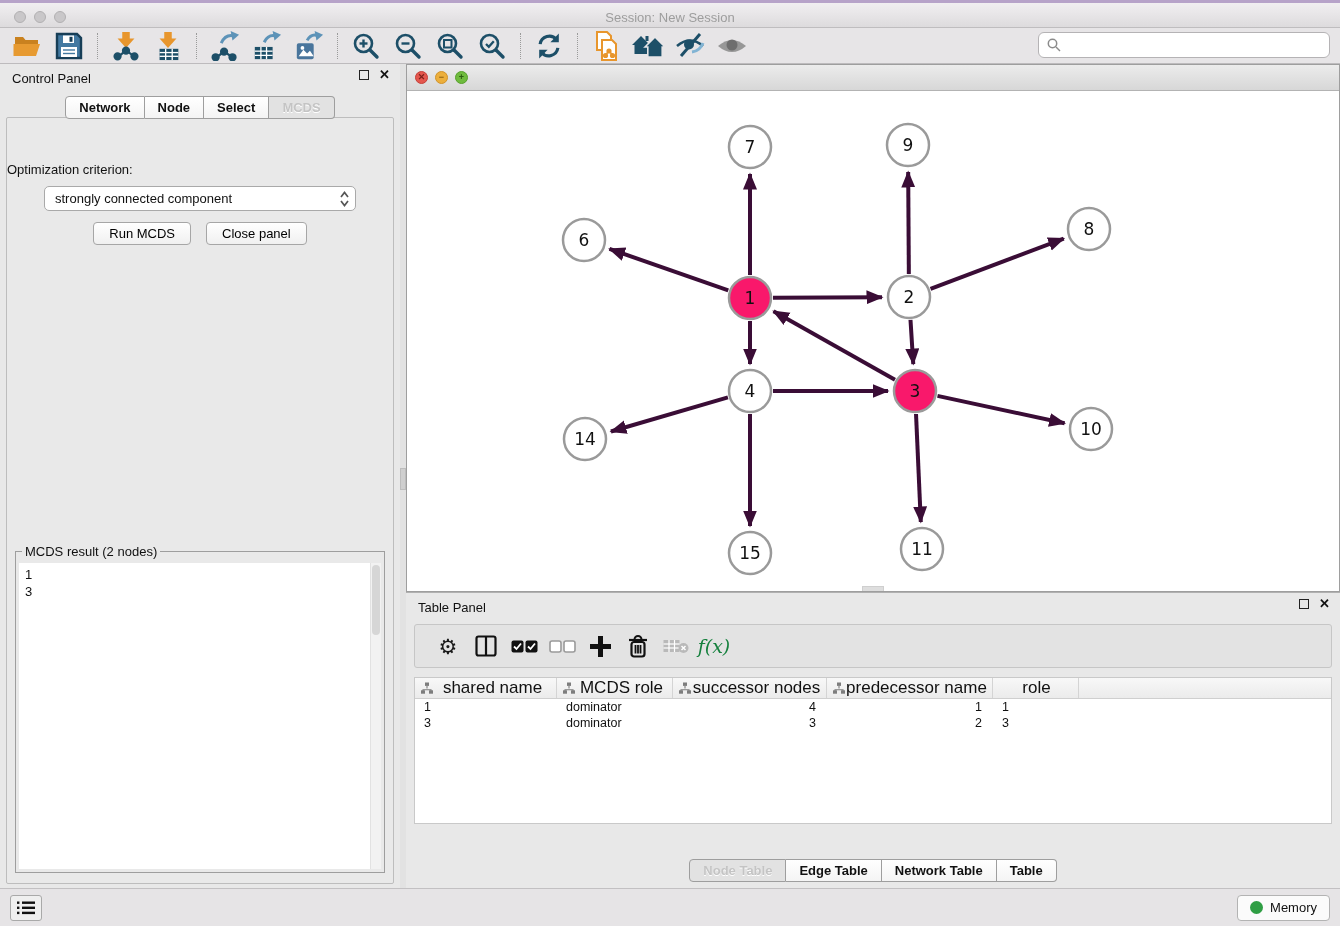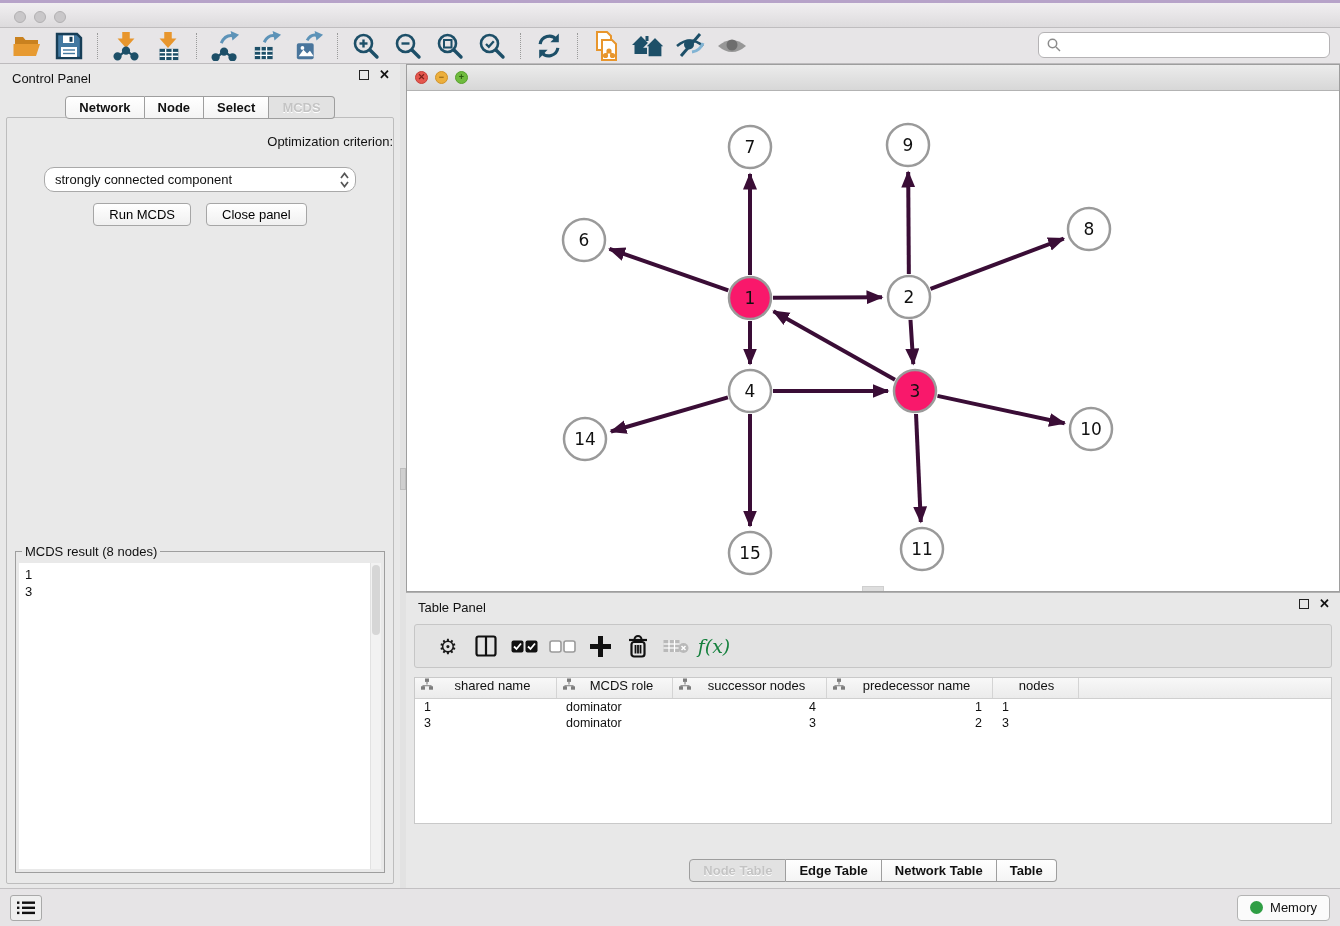--- a/index.html
+++ b/index.html
@@ -32,23 +32,23 @@
   .float-ic{width:10px;height:10px;border:1.6px solid #222;display:inline-block;}
   .close-ic{font-weight:700;font-size:13px;line-height:10px;color:#111;}
   .cp-tabs{position:absolute;top:32px;left:0;right:0;display:flex;justify-content:center;z-index:2;}
   .tab{padding:3px 13px;background:linear-gradient(#ffffff,#f4f4f4);border:1px solid #9e9e9e;
     border-left:none;font-weight:600;text-align:right;}
   .tab:first-child{border-left:1px solid #9e9e9e;border-radius:4px 0 0 4px;}
   .tab:last-child{border-radius:0 4px 4px 0;}
   .tab.sel{background:#e2e2e2;color:#c4c4c4;text-shadow:0 1px 0 #fff;}
   .cp-body{position:absolute;left:6px;right:6px;top:53px;bottom:4px;
     border:1px solid #bdbdbd;background:#e9e9e9;border-radius:2px;}
-  .opt-label{text-align:right;margin-top:16px;}
-  .selectbox{position:relative;width:312px;height:25px;margin:18px auto 0;background:#fff;
-    border:1px solid #a9a9a9;border-radius:10px;padding:4px 24px 0 10px;}
+  .opt-label{text-align:left;margin-top:44px;}
+  .selectbox{position:relative;width:312px;height:25px;margin:9px auto 0;background:#fff;
+    border:1px solid #a9a9a9;border-radius:5px;padding:4px 24px 0 10px;}
   .stepper{position:absolute;right:6px;top:4px;}
   .btn-row{display:flex;justify-content:center;gap:15px;margin-top:11px;}
   .pbtn{padding:3px 15px;background:linear-gradient(#ffffff,#f0f0f0);border:1px solid #a6a6a6;
     border-radius:4px;font:13px "Liberation Sans",sans-serif;}
   fieldset.result{position:absolute;left:8px;right:8px;top:426px;bottom:10px;margin:0;
     border:1px solid #9e9e9e;padding:2px;}
   fieldset.result legend{padding:0 3px;margin-left:4px;}
   .result-area{position:absolute;left:3px;right:3px;top:4px;bottom:3px;background:#fff;overflow:hidden;}
   .result-text{padding:3px 6px;white-space:pre-line;line-height:17px;}
   .result-scroll{position:absolute;right:0;top:0;bottom:0;width:11px;background:#f2f2f2;border-left:1px solid #e2e2e2;}
@@ -75,21 +75,21 @@
   
   .table-panel{position:absolute;left:406px;top:592px;right:0;bottom:38px;background:#e8e8e8;
     border-top:1px solid #b0b0b0;}
   .tp-toolbar{position:absolute;left:8px;right:8px;top:31px;height:44px;background:#e3e3e3;
     border:1px solid #c6c6c6;border-radius:3px;display:flex;align-items:center;padding-left:14px;gap:0;}
   .tp-ic{width:38px;height:34px;display:flex;align-items:center;justify-content:center;flex:0 0 auto;}
   .gear-glyph{font-size:21px;color:#1a1a1a;line-height:1;}
   .fx-glyph{font-family:"DejaVu Serif",serif;font-style:italic;font-size:19px;color:#15803d;}
   .ttable{position:absolute;left:8px;right:8px;top:84px;bottom:64px;background:#fff;border:1px solid #c9c9c9;overflow:hidden;}
   .thead{display:flex;height:21px;background:linear-gradient(#f8f8f8,#ebebeb);border-bottom:1px solid #cfcfcf;}
-  .th{display:flex;align-items:flex-start;border-right:1px solid #d4d4d4;padding:0 4px 0 6px;font-size:13px;}
+  .th{display:flex;align-items:center;border-right:1px solid #d4d4d4;padding:0 4px 0 6px;font-size:17px;}
   .th .thlab{flex:1;text-align:center;}
   .trow{display:flex;height:16px;font-size:12.5px;line-height:16px;}
   .td{overflow:hidden;white-space:nowrap;}
   .c0{width:142px;} .c1{width:116px;} .c2{width:154px;} .c3{width:166px;} .c4{width:86px;}
   .al{padding-left:9px;text-align:left;} .ar{padding-right:11px;text-align:right;}
   .tp-tabs{position:absolute;left:0;right:0;bottom:6px;display:flex;justify-content:center;}
   
   .statusbar{position:absolute;left:0;right:0;bottom:0;height:38px;background:#e6e4e6;
     border-top:1px solid #c2c0c2;display:flex;align-items:center;justify-content:space-between;padding:0 10px;gap:20px;}
   .sb-left-btn{width:32px;height:26px;border:1px solid #a9a9a9;border-radius:3px;background:#efefef;
@@ -100,20 +100,21 @@
 </style>
 </head>
 <body>
 
 <div class="titlebar">
   <div class="traffic">
     <span class="tdot"></span>
     <span class="tdot"></span>
     <span class="tdot"></span>
   </div>
+  <div class="title-text">Session: New Session</div>
 </div>
 
 <div class="toolbar">
   <div class="tbtn">
     <svg width="30" height="28" viewBox="0 0 30 28">
       <path d="M3 5h8l2.5 3H26v4H3z" fill="#c9811f"></path>
       <path d="M1.5 12h26.5l-4 12H1.5z" fill="#e79a31"></path>
     </svg>
   </div>
   <div class="tbtn">
@@ -289,21 +290,21 @@
           <path d="M1 6 L4.5 1.5 L8 6" fill="none" stroke="#555" stroke-width="1.7"></path>
           <path d="M1 10 L4.5 14.5 L8 10" fill="none" stroke="#555" stroke-width="1.7"></path>
         </svg>
       </span>
     </div>
     <div class="btn-row">
       <button class="pbtn">Run MCDS</button>
       <button class="pbtn">Close panel</button>
     </div>
     <fieldset class="result">
-      <legend>MCDS result (8 nodes)</legend>
+      <legend>MCDS result (2 nodes)</legend>
       <div class="result-area">
         <div class="result-text">1
 3</div>
         <div class="result-scroll">
           <div class="result-thumb"></div>
         </div>
       </div>
     </fieldset>
   </div>
 </div>
@@ -468,21 +469,21 @@
       <div class="th c3">
         <svg width="12" height="12" viewBox="0 0 12 12">
             <rect x="4" y="0.5" width="4" height="3.4" fill="#7d7d7d"></rect>
             <path d="M6 3.9v2.6M2 10v-2.2h8V10" fill="none" stroke="#7d7d7d" stroke-width="1.1"></path>
             <rect x="0" y="8.3" width="4" height="3.4" fill="#7d7d7d"></rect>
             <rect x="8" y="8.3" width="4" height="3.4" fill="#7d7d7d"></rect>
           </svg>
         <span class="thlab">predecessor name</span>
       </div>
       <div class="th c4">
-        <span class="thlab">nodes</span>
+        <span class="thlab">role</span>
       </div>
     </div>
     <div class="trow">
       <div class="td c0 al">1</div>
       <div class="td c1 al">dominator</div>
       <div class="td c2 ar">4</div>
       <div class="td c3 ar">1</div>
       <div class="td c4 al">1</div>
     </div>
     <div class="trow">

